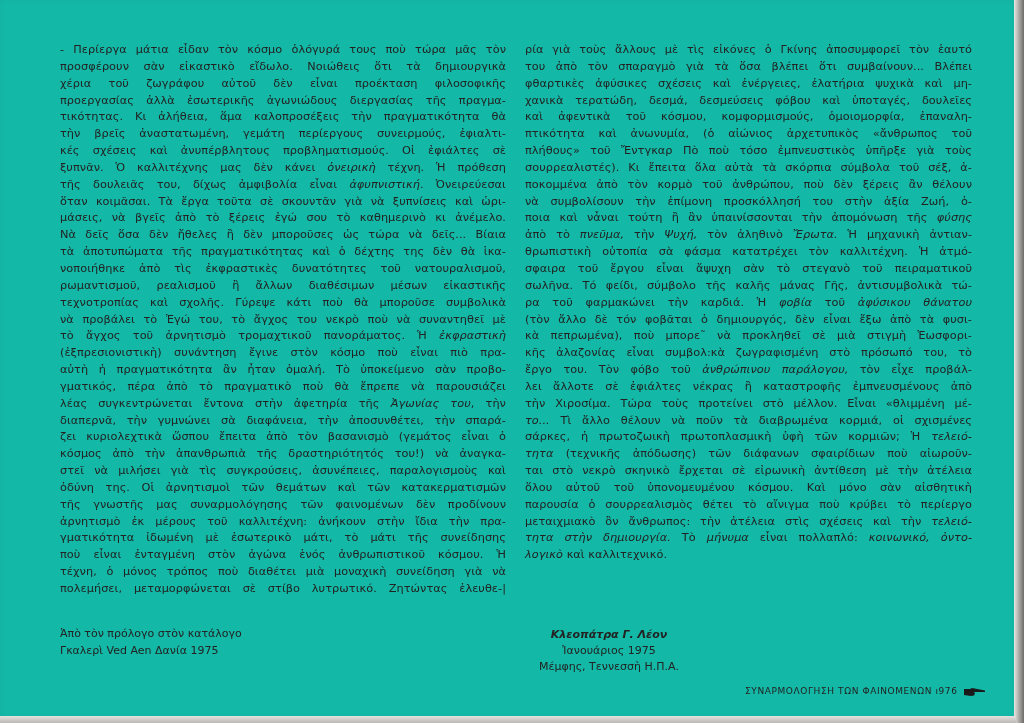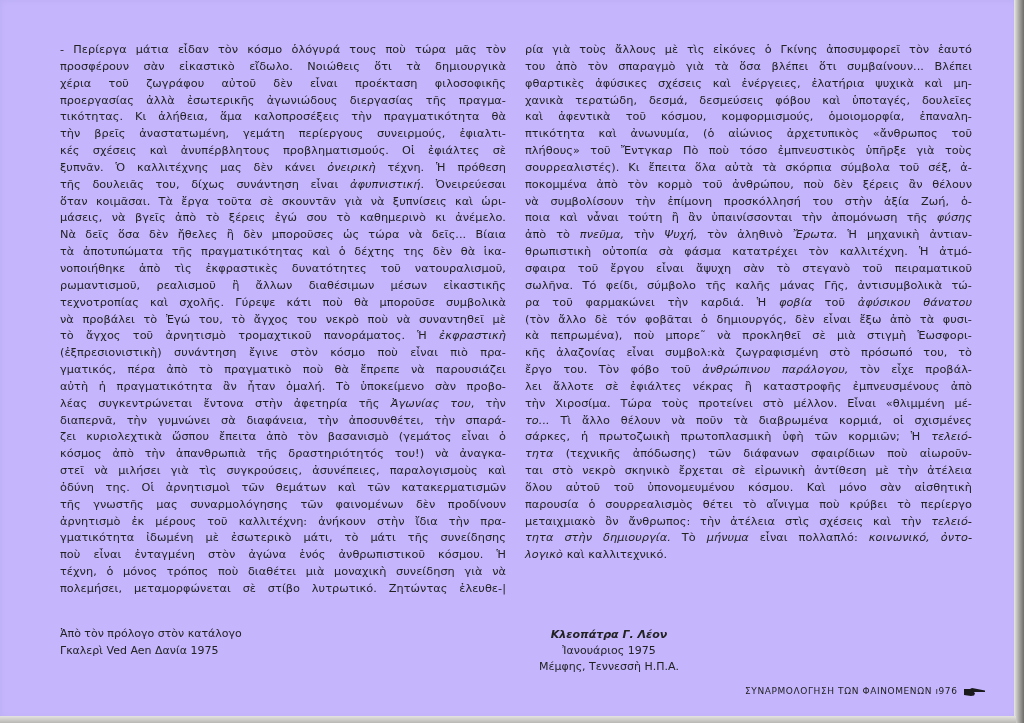--- a/index.html
+++ b/index.html
@@ -3,21 +3,21 @@
 <meta charset="utf-8">
 <style>
   html, body { margin: 0; padding: 0; }
   body {
     width: 1024px; height: 723px; overflow: hidden;
     background: #d9d8d5;
     font-family: "DejaVu Sans", sans-serif;
   }
   .page {
     position: absolute; left: 0; top: 0; width: 1016px; height: 718px;
-    background: #c4b5fd;
+    background: #14b8a6;
     box-shadow: inset 0 0 6px rgba(0,0,0,0.05);
   }
   .edge-right {
     position: absolute; left: 1014px; top: 0; width: 10px; height: 723px;
     background: linear-gradient(to right, #e8e7e4, #9e9d9a 60%, #6d6c69);
   }
   .edge-bottom {
     position: absolute; left: 0; top: 716px; width: 1016px; height: 7px;
     background: linear-gradient(to bottom, #e4e3e0, #b9b8b5);
   }
@@ -64,33 +64,33 @@
 
   <div class="col col-left" id="col-left">
       <span class="line"><span>- Περίεργα μάτια εἶδαν τὸν κόσμο ὁλόγυρά τους ποὺ τώρα μᾶς τὸν</span></span>
       <span class="line"><span>προσφέρουν σὰν εἰκαστικὸ εἴδωλο. Νοιώθεις ὅτι τὰ δημιουργικὰ</span></span>
       <span class="line"><span>χέρια τοῦ ζωγράφου αὐτοῦ δὲν εἶναι προέκταση φιλοσοφικῆς</span></span>
       <span class="line"><span>προεργασίας ἀλλὰ ἐσωτερικῆς ἀγωνιώδους διεργασίας τῆς πραγμα-</span></span>
       <span class="line"><span>τικότητας. Κι ἀλήθεια, ἅμα καλοπροσέξεις τὴν πραγματικότητα θὰ</span></span>
       <span class="line"><span>τὴν βρεῖς ἀναστατωμένη, γεμάτη περίεργους συνειρμούς, ἐφιαλτι-</span></span>
       <span class="line"><span>κές σχέσεις καὶ ἀνυπέρβλητους προβληματισμούς. Οἱ ἐφιάλτες σὲ</span></span>
       <span class="line"><span>ξυπνᾶν. Ὁ καλλιτέχνης μας δὲν κάνει </span><span class="it">ὀνειρικὴ</span><span> τέχνη. Ἡ πρόθεση</span></span>
-      <span class="line"><span>τῆς δουλειᾶς του, δίχως συνάντηση εἶναι </span><span class="it">ἀφυπνιστική</span><span>. Ὀνειρεύεσαι</span></span>
+      <span class="line"><span>τῆς δουλειᾶς του, δίχως ἀμφιβολία εἶναι </span><span class="it">ἀφυπνιστική</span><span>. Ὀνειρεύεσαι</span></span>
       <span class="line"><span>ὅταν κοιμᾶσαι. Τὰ ἔργα τοῦτα σὲ σκουντᾶν γιὰ νὰ ξυπνίσεις καὶ ὡρι-</span></span>
       <span class="line"><span>μάσεις, νὰ βγεῖς ἀπὸ τὸ ξέρεις ἐγώ σου τὸ καθημερινὸ κι ἀνέμελο.</span></span>
       <span class="line"><span>Νὰ δεῖς ὅσα δὲν ἤθελες ἢ δὲν μποροῦσες ὡς τώρα νὰ δεῖς... Βίαια</span></span>
       <span class="line"><span>τὰ ἀποτυπώματα τῆς πραγματικότητας καὶ ὁ δέχτης της δὲν θὰ ἱκα-</span></span>
       <span class="line"><span>νοποιήθηκε ἀπὸ τὶς ἐκφραστικὲς δυνατότητες τοῦ νατουραλισμοῦ,</span></span>
       <span class="line"><span>ρωμαντισμοῦ, ρεαλισμοῦ ἢ ἄλλων διαθέσιμων μέσων εἰκαστικῆς</span></span>
       <span class="line"><span>τεχνοτροπίας καὶ σχολῆς. Γύρεψε κάτι ποὺ θὰ μποροῦσε συμβολικὰ</span></span>
       <span class="line"><span>νὰ προβάλει τὸ Ἐγώ του, τὸ ἄγχος του νεκρὸ ποὺ νὰ συναντηθεῖ μὲ</span></span>
       <span class="line"><span>τὸ ἄγχος τοῦ ἀρνητισμὸ τρομαχτικοῦ πανοράματος. Ἡ </span><span class="it">ἐκφραστικὴ</span></span>
       <span class="line"><span>(ἐξπρεσιονιστικὴ) συνάντηση ἔγινε στὸν κόσμο ποὺ εἶναι πιὸ πρα-</span></span>
+      <span class="line"><span>αὐτὴ ἡ πραγματικότητα ἂν ἦταν ὁμαλή. Τὸ ὑποκείμενο σὰν προβο-</span></span>
       <span class="line"><span>γματικός, πέρα ἀπὸ τὸ πραγματικὸ ποὺ θὰ ἔπρεπε νὰ παρουσιάζει</span></span>
-      <span class="line"><span>αὐτὴ ἡ πραγματικότητα ἂν ἦταν ὁμαλή. Τὸ ὑποκείμενο σὰν προβο-</span></span>
       <span class="line"><span>λέας συγκεντρώνεται ἔντονα στὴν ἀφετηρία τῆς </span><span class="it">Ἀγωνίας του</span><span>, τὴν</span></span>
       <span class="line"><span>διαπερνᾶ, τὴν γυμνώνει σὰ διαφάνεια, τὴν ἀποσυνθέτει, τὴν σπαρά-</span></span>
       <span class="line"><span>ζει κυριολεχτικὰ ὥσπου ἔπειτα ἀπὸ τὸν βασανισμὸ (γεμάτος εἶναι ὁ</span></span>
       <span class="line"><span>κόσμος ἀπὸ τὴν ἀπανθρωπιὰ τῆς δραστηριότητός του!) νὰ ἀναγκα-</span></span>
       <span class="line"><span>στεῖ νὰ μιλήσει γιὰ τὶς συγκρούσεις, ἀσυνέπειες, παραλογισμοὺς καὶ</span></span>
       <span class="line"><span>ὀδύνη της. Οἱ ἀρνητισμοὶ τῶν θεμάτων καὶ τῶν κατακερματισμῶν</span></span>
       <span class="line"><span>τῆς γνωστῆς μας συναρμολόγησης τῶν φαινομένων δὲν προδίνουν</span></span>
       <span class="line"><span>ἀρνητισμὸ ἐκ μέρους τοῦ καλλιτέχνη: ἀνήκουν στὴν ἴδια τὴν πρα-</span></span>
       <span class="line"><span>γματικότητα ἰδωμένη μὲ ἐσωτερικὸ μάτι, τὸ μάτι τῆς συνείδησης</span></span>
       <span class="line"><span>ποὺ εἶναι ἐνταγμένη στὸν ἀγώνα ἑνός ἀνθρωπιστικοῦ κόσμου. Ἡ</span></span>

